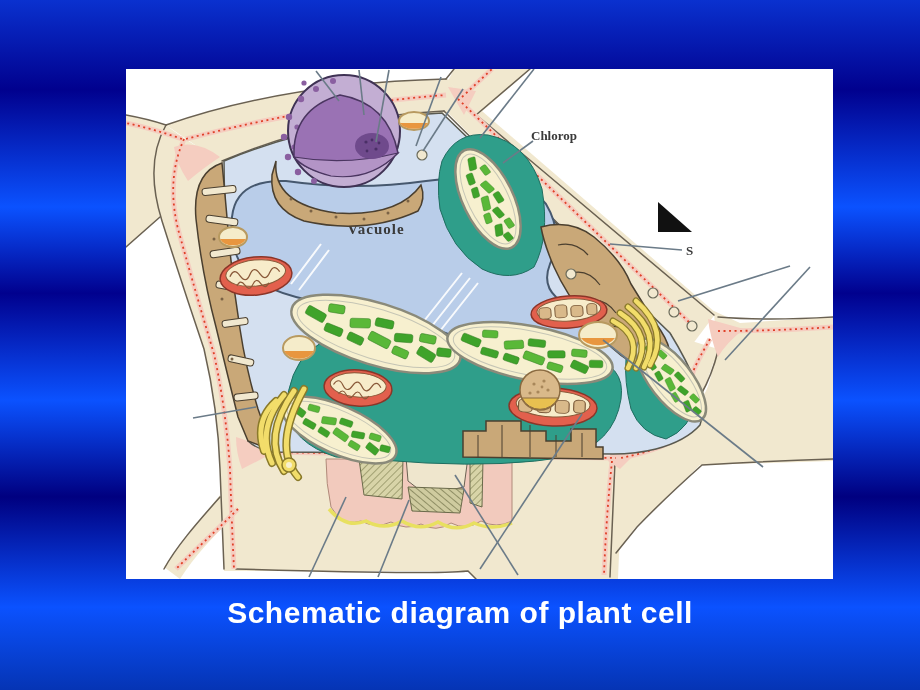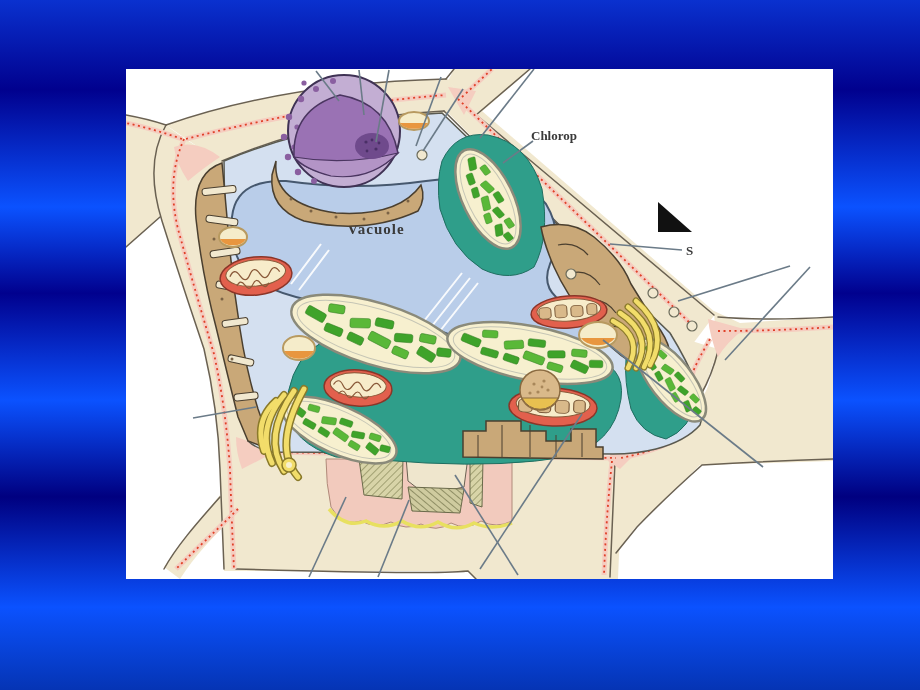--- a/index.html
+++ b/index.html
@@ -338,13 +338,14 @@
       <path class="lead" d="M252,508 L283,431"></path>
       <path class="lead" d="M329,406 L392,506"></path>
       <path class="lead" d="M354,500 L456,345"></path>
     </g>
 
     <path d="M532,133 L532,163 L566,163 Z" fill="#111111"></path>
     <text x="405" y="71" font-size="13">Chlorop</text>
     <text x="560" y="186" font-size="13">S</text>
   </svg>
   </div>
+  <div class="caption">Schematic diagram of plant cell</div>
 </div>
 
 </body></html>

